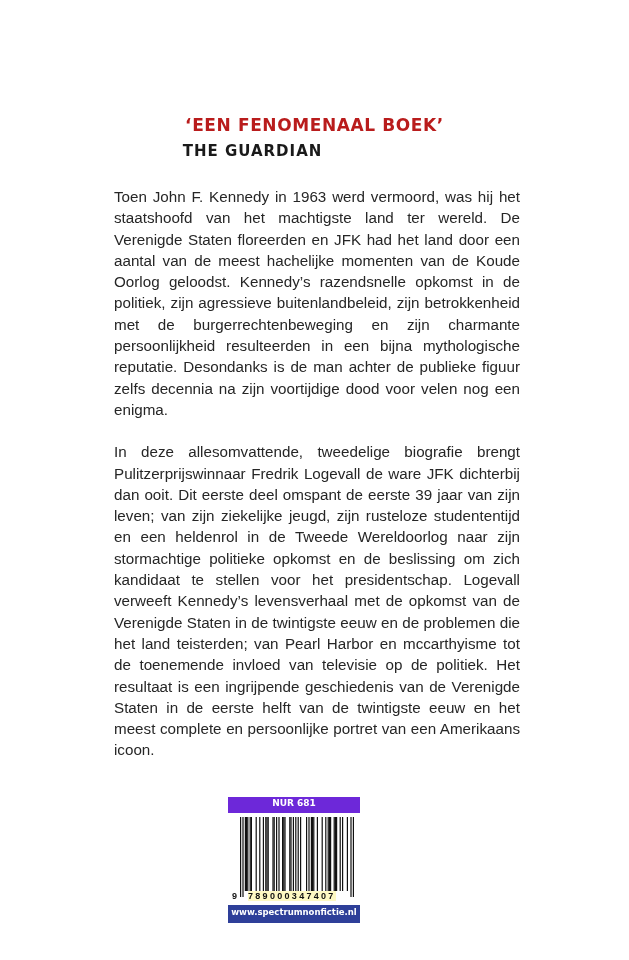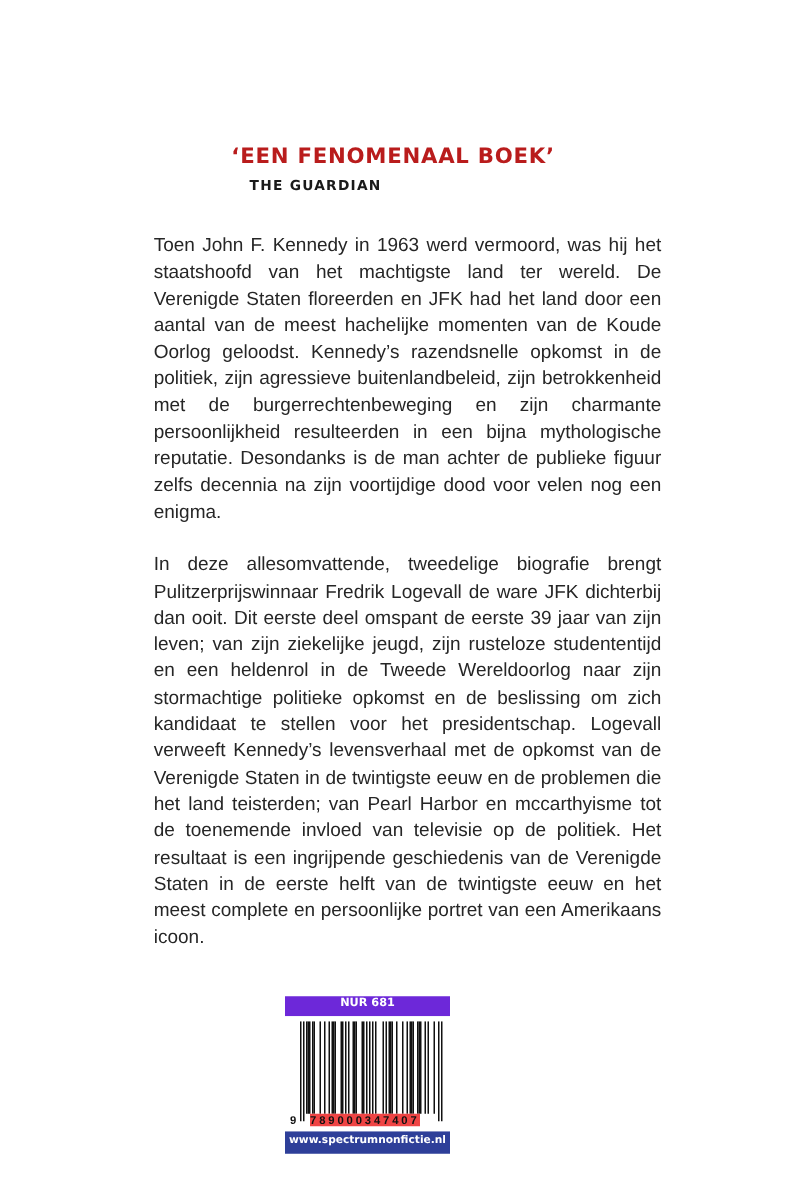--- a/index.html
+++ b/index.html
@@ -28,28 +28,28 @@
       color: #b91c1c;
     }
     .source {
       position: absolute;
       top: 142px;
       left: 0;
       width: 505px;
       text-align: center;
       font-family: "DejaVu Sans", sans-serif;
       font-weight: bold;
-      font-size: 11px;
+      font-size: 15px;
       letter-spacing: 1px;
       color: #1a1a1a;
     }
     .body-text {
       position: absolute;
       top: 186px;
-      left: 123px;
+      left: 114px;
       width: 406px;
       font-family: "Liberation Sans", sans-serif;
       font-size: 15.2px;
       line-height: 21.3px;
       color: #262626;
       text-align: justify;
     }
     .body-text p {
       margin: 0 0 21px 0;
     }
@@ -103,21 +103,21 @@
     .isbn-first {
       position: absolute;
       left: 4px;
       top: 0;
     }
     .isbn-rest {
       position: absolute;
       left: 20px;
       top: 0;
       letter-spacing: 2.3px;
-      background: #ef4444;
+      background: #fef9c3;
     }
   </style>
 </head>
 <body>
 
 <div class="quote">‘EEN FENOMENAAL BOEK’</div>
 <div class="source">THE GUARDIAN</div>
 
 <div class="body-text">
   <p>Toen John F. Kennedy in 1963 werd vermoord, was hij het staatshoofd van het machtigste land ter wereld. De Verenigde Staten floreerden en JFK had het land door een aantal van de meest hachelijke momenten van de Koude Oorlog geloodst. Kennedy’s razendsnelle opkomst in de politiek, zijn agressieve buitenlandbeleid, zijn betrokkenheid met de burgerrechtenbeweging en zijn charmante persoonlijkheid resulteerden in een bijna mythologische reputatie. Desondanks is de man achter de publieke figuur zelfs decennia na zijn voortijdige dood voor velen nog een enigma.</p>

